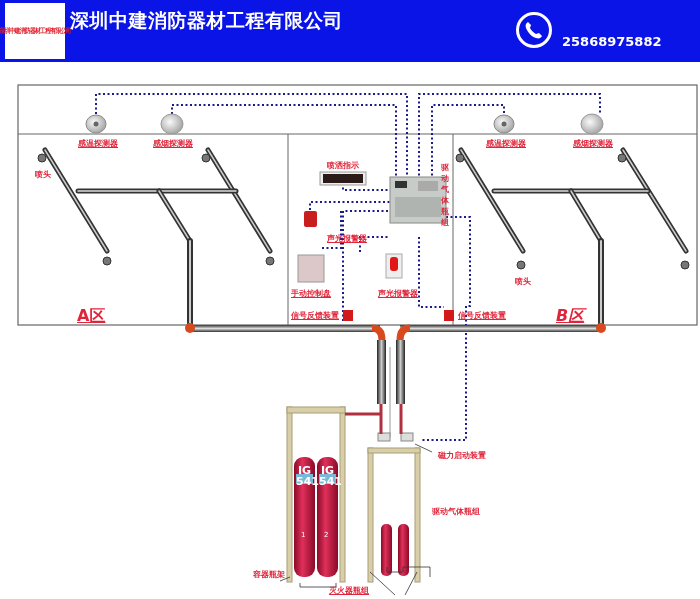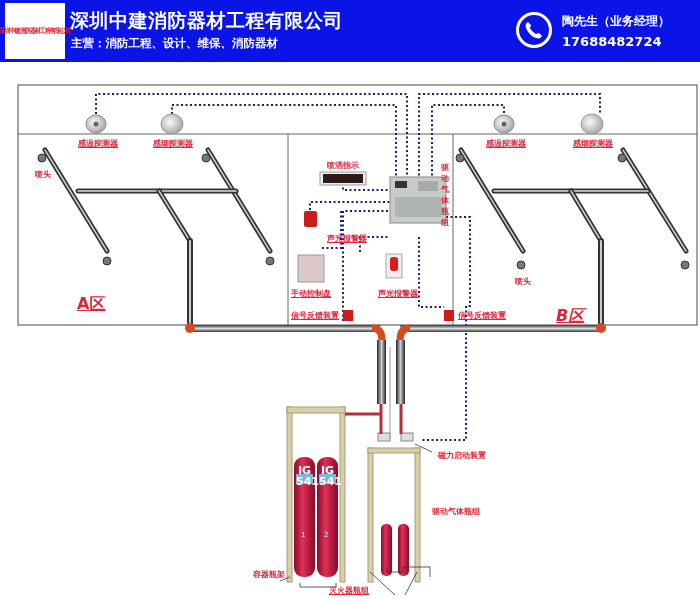--- a/index.html
+++ b/index.html
@@ -19,28 +19,26 @@
   .vert { position: absolute; color: #e0253a; font-size: 8px; font-weight: bold; width: 10px; line-height: 11px; text-align: center; }
 </style>
 </head>
 <body>
 
 <div class="header">
   <div class="logo-box">
     <span class="logo-text">深圳中建消防器材工程有限公司</span>
   </div>
   <div class="company-name">深圳中建消防器材工程有限公司</div>
-  <div class="company-sub">主营：消防工程、设计、维保、消防器材</div>
   <div class="phone-icon">
     <svg width="30" height="30" viewBox="0 0 30 30" style="position:absolute;left:0;top:0;">
       <path d="M9 7 C7 8 6 10 7 13 C9 18 13 22 17 23 C20 24 22 23 23 21 L20 18 C19 18 18 19 17 19 C15 18 12 15 11 13 C11 12 12 11 12 10 Z" fill="#fff"></path>
     </svg>
   </div>
-  <div class="contact-name">陶先生（业务经理）</div>
-  <div class="contact-phone">17688482724</div>
+  <div class="contact-phone">25868975882</div>
 </div>
 
 <div class="diagram">
   <svg width="700" height="537" viewBox="0 0 700 537" style="position:absolute;left:0;top:0;">
     <defs>
       <linearGradient id="pipeg" x1="0" y1="0" x2="0" y2="1">
         <stop offset="0" stop-color="#333"></stop>
           <stop offset="0.5" stop-color="#ddd"></stop>
           <stop offset="1" stop-color="#333"></stop>
       </linearGradient>
@@ -206,21 +204,21 @@
       <path d="M417 510 L405 533"></path>
     </g>
   </svg>
 
   <div class="lbl lbl-u" style="left:78px;top:76px;">感温探测器</div>
   <div class="lbl lbl-u" style="left:153px;top:76px;">感烟探测器</div>
   <div class="lbl lbl-u" style="left:486px;top:76px;">感温探测器</div>
   <div class="lbl lbl-u" style="left:573px;top:76px;">感烟探测器</div>
   <div class="lbl" style="left:35px;top:107px;">喷头</div>
   <div class="lbl" style="left:515px;top:214px;">喷头</div>
-  <div class="zone" style="left:77px;top:232px;">A区</div>
+  <div class="zone" style="left:77px;top:244px;">A区</div>
   <div class="zone" style="left:556px;top:244px;font-style:italic;">B区</div>
   <div class="lbl" style="left:327px;top:98px;">喷洒指示</div>
   <div class="lbl lbl-u" style="left:291px;top:171px;margin-left:36px;">声光报警器</div>
   <div class="lbl lbl-u" style="left:291px;top:226px;">手动控制盘</div>
   <div class="lbl lbl-u" style="left:378px;top:226px;">声光报警器</div>
   <div class="lbl lbl-u" style="left:291px;top:248px;">信号反馈装置</div>
   <div class="lbl lbl-u" style="left:458px;top:248px;">信号反馈装置</div>
   <div class="vert" style="left:440px;top:100px;">驱动气体瓶组</div>
   <div class="lbl" style="left:438px;top:388px;">磁力启动装置</div>
   <div class="lbl" style="left:432px;top:444px;">驱动气体瓶组</div>

